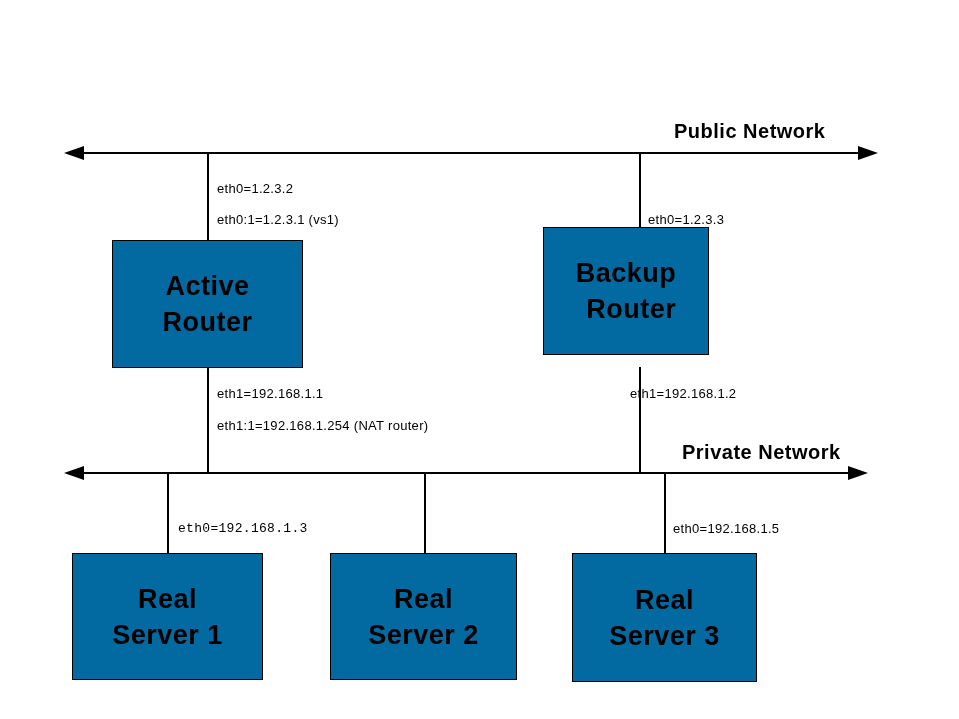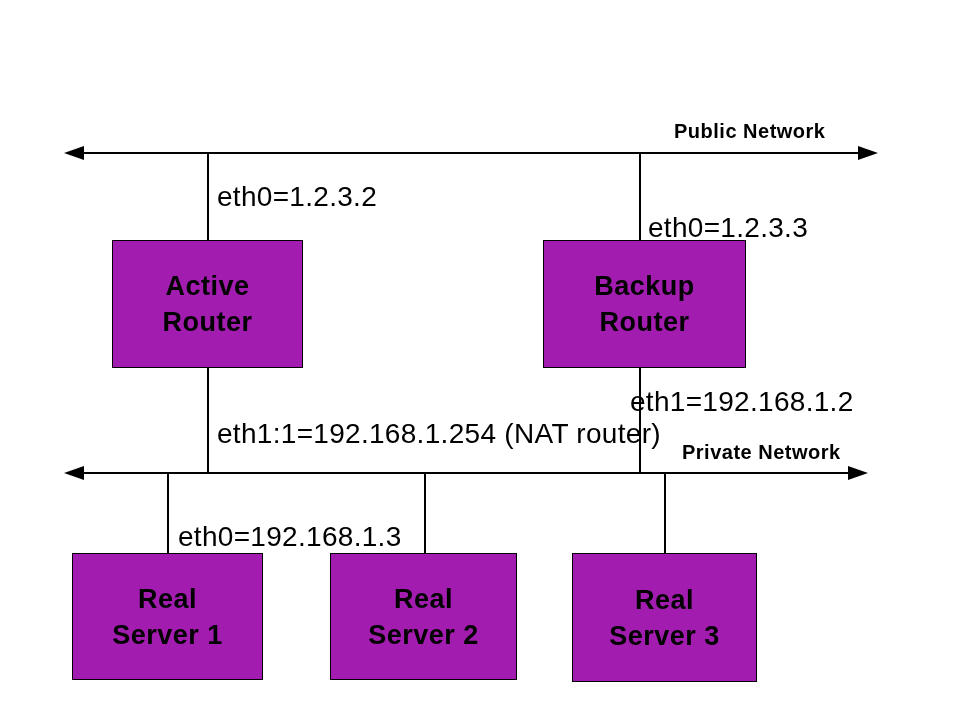--- a/index.html
+++ b/index.html
@@ -38,27 +38,27 @@
   .arrow-right { border-left: 20px solid #000000; }
   .net-label {
     position: absolute;
     font-size: 20px;
     font-weight: bold;
     letter-spacing: 0.5px;
     white-space: nowrap;
   }
   .eth-label {
     position: absolute;
-    font-size: 28px;
+    font-size: 13px;
     letter-spacing: 0.3px;
     white-space: nowrap;
   }
   .node {
     position: absolute;
-    background: #a21caf;
+    background: #0369a1;
     border: 1.5px solid #000000;
     box-sizing: border-box;
     display: flex;
     align-items: center;
     justify-content: center;
     text-align: center;
   }
   .node-label {
     font-size: 27px;
     font-weight: bold;
@@ -86,34 +86,37 @@
   <div class="vline" style="left:639px; top:129px; height:87px;"></div>
 
   <div class="vline" style="left:207px; top:342px; height:106px;"></div>
   <div class="vline" style="left:639px; top:342px; height:106px;"></div>
 
   <div class="vline" style="left:167px; top:449px; height:80px;"></div>
   <div class="vline" style="left:424px; top:449px; height:80px;"></div>
   <div class="vline" style="left:664px; top:449px; height:80px;"></div>
 
   <div class="eth-label" style="left:217px; top:156px;">eth0=1.2.3.2</div>
+  <div class="eth-label" style="left:217px; top:187px;">eth0:1=1.2.3.1 (vs1)</div>
 
   <div class="eth-label" style="left:648px; top:187px;text-align:center;">eth0=1.2.3.3</div>
 
+  <div class="eth-label" style="left:217px; top:361px;">eth1=192.168.1.1</div>
   <div class="eth-label" style="left:217px; top:393px;text-align:center;">eth1:1=192.168.1.254 (NAT router)</div>
 
   <div class="eth-label" style="left:630px; top:361px;">eth1=192.168.1.2</div>
 
-  <div class="eth-label" style="left:178px; top:496px;">eth0=192.168.1.3</div>
+  <div class="eth-label" style="left:178px; top:496px;font-family:Liberation Mono, monospace;">eth0=192.168.1.3</div>
+  <div class="eth-label" style="left:673px; top:496px;">eth0=192.168.1.5</div>
 
   <div class="node" style="left:112px; top:215px; width:191px; height:128px;">
     <span class="node-label">Active
 Router</span>
   </div>
-  <div class="node" style="left:543px; top:215px; width:203px; height:128px;">
+  <div class="node" style="left:543px; top:202px; width:166px; height:128px;text-align:right;">
     <span class="node-label">Backup
 Router</span>
   </div>
 
   <div class="node" style="left:72px; top:528px; width:191px; height:127px;">
     <span class="node-label">Real
 Server 1</span>
   </div>
   <div class="node" style="left:330px; top:528px; width:187px; height:127px;">
     <span class="node-label">Real

